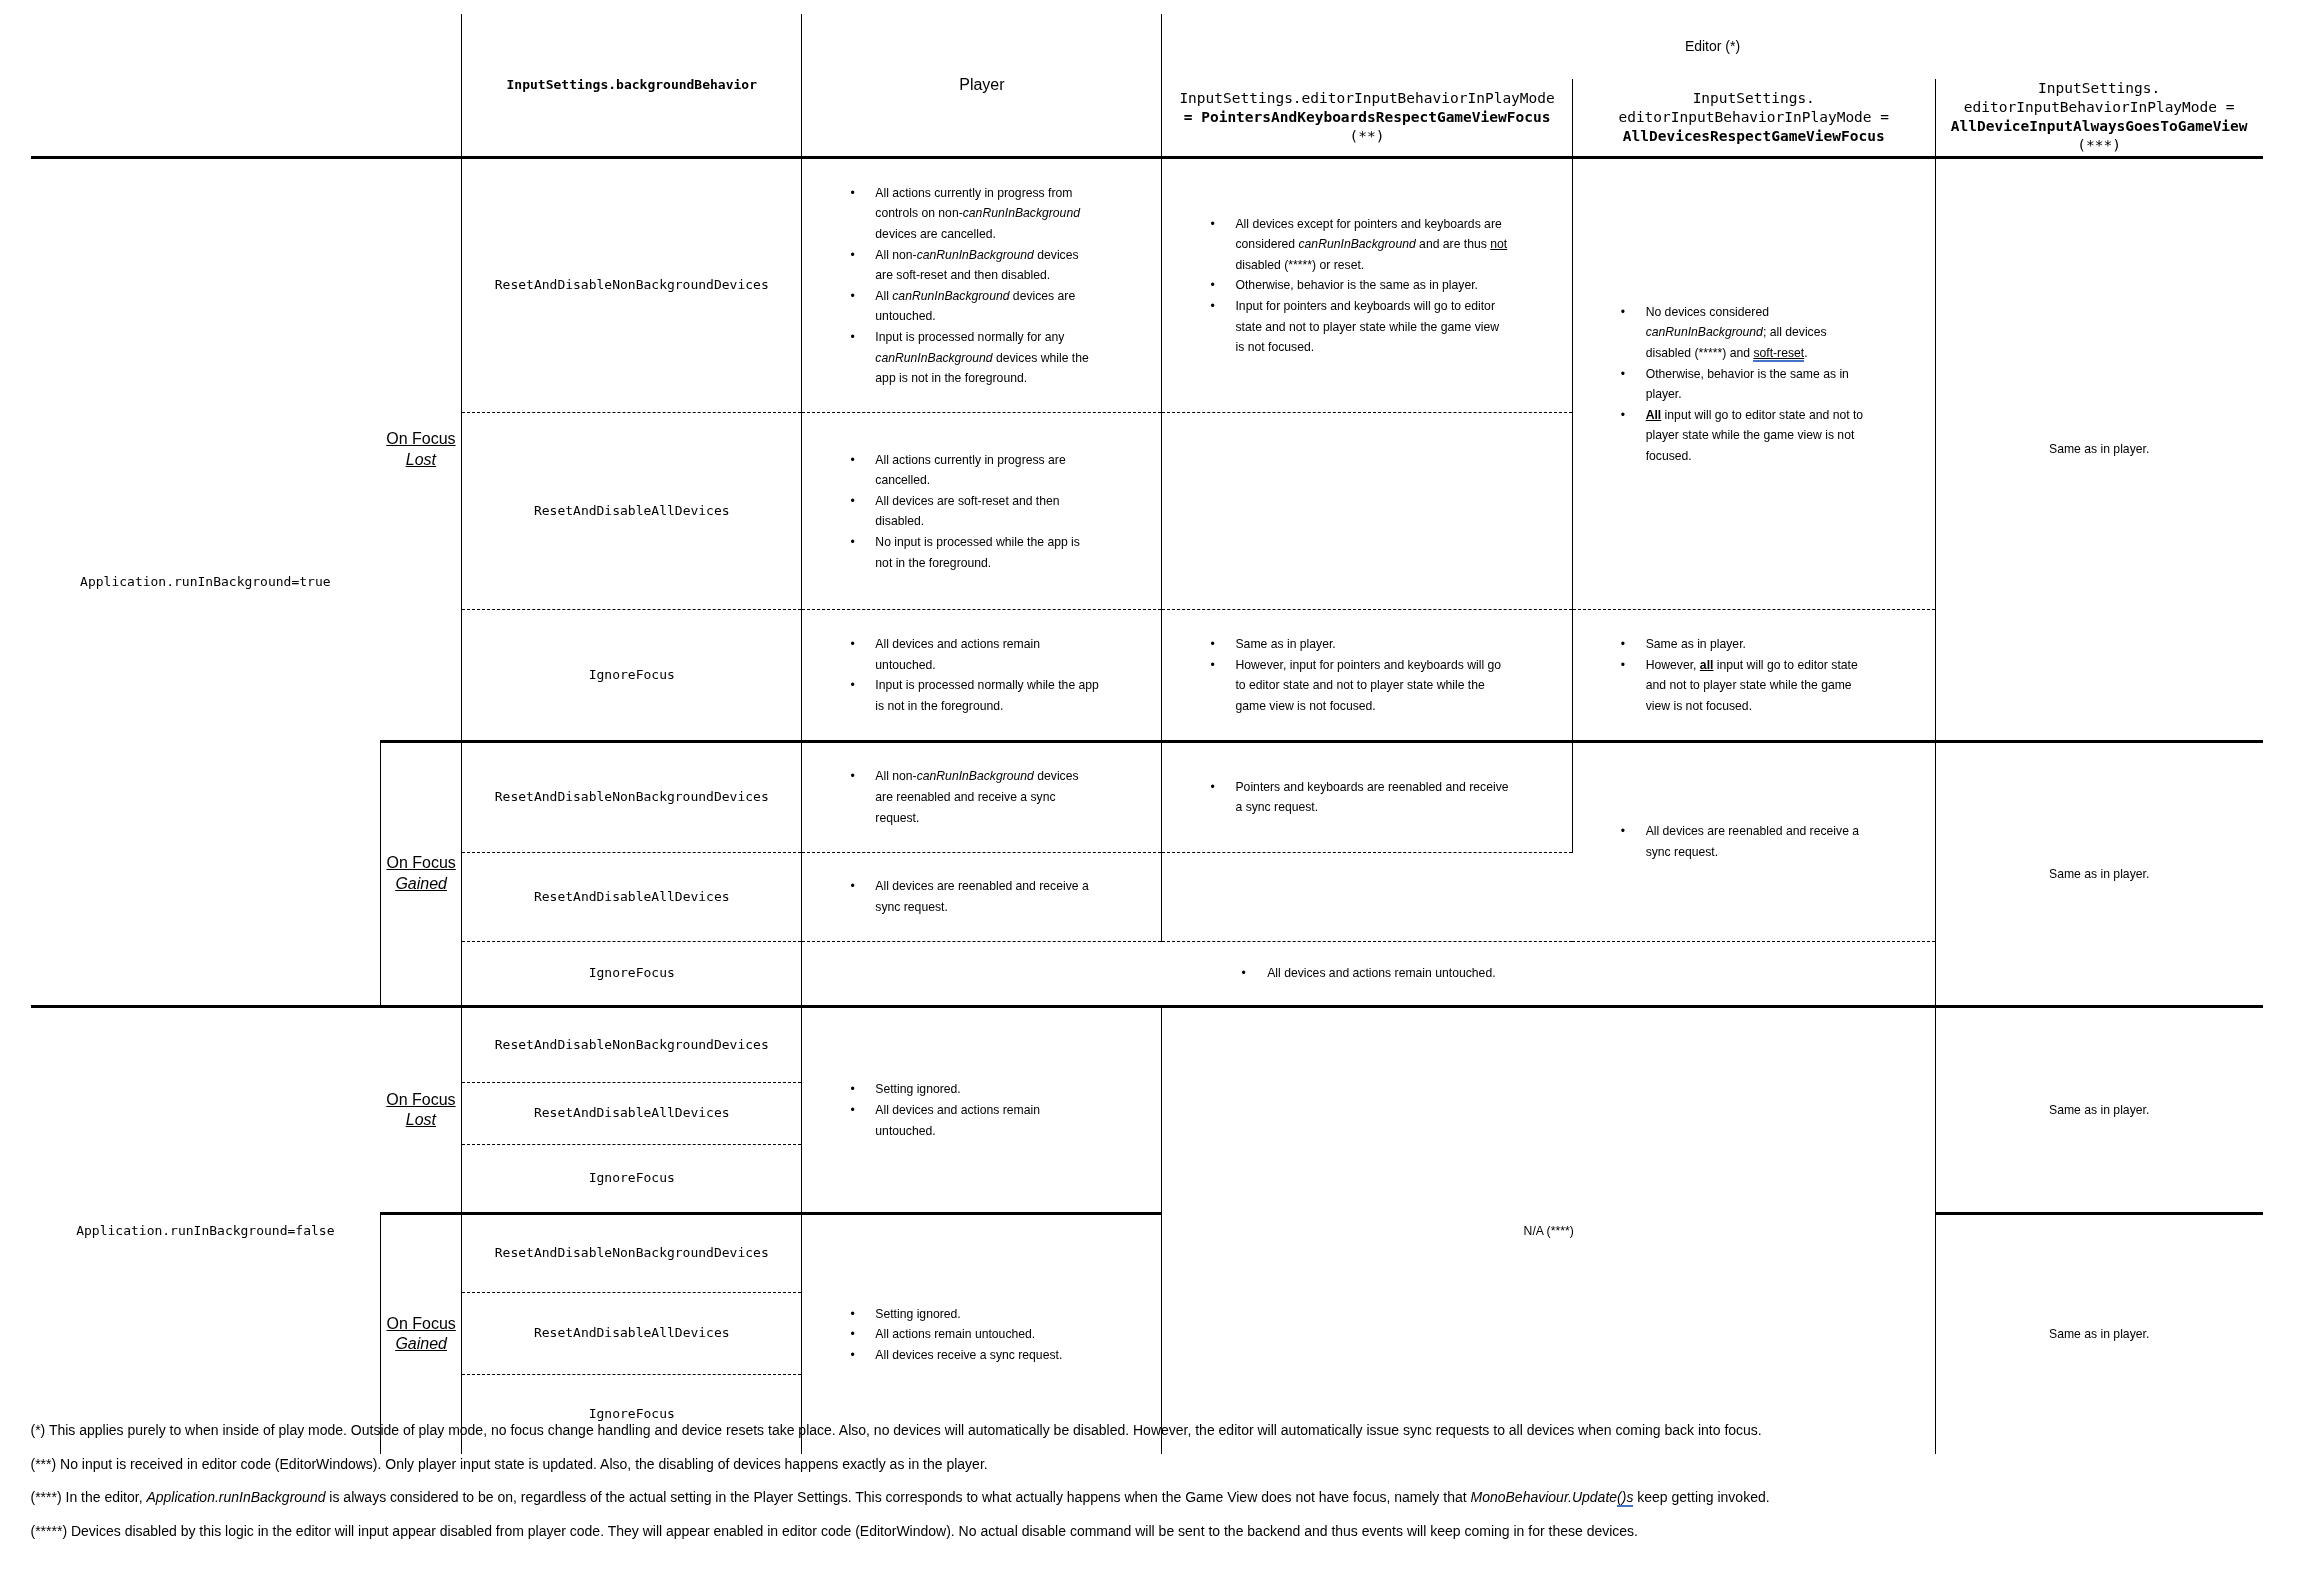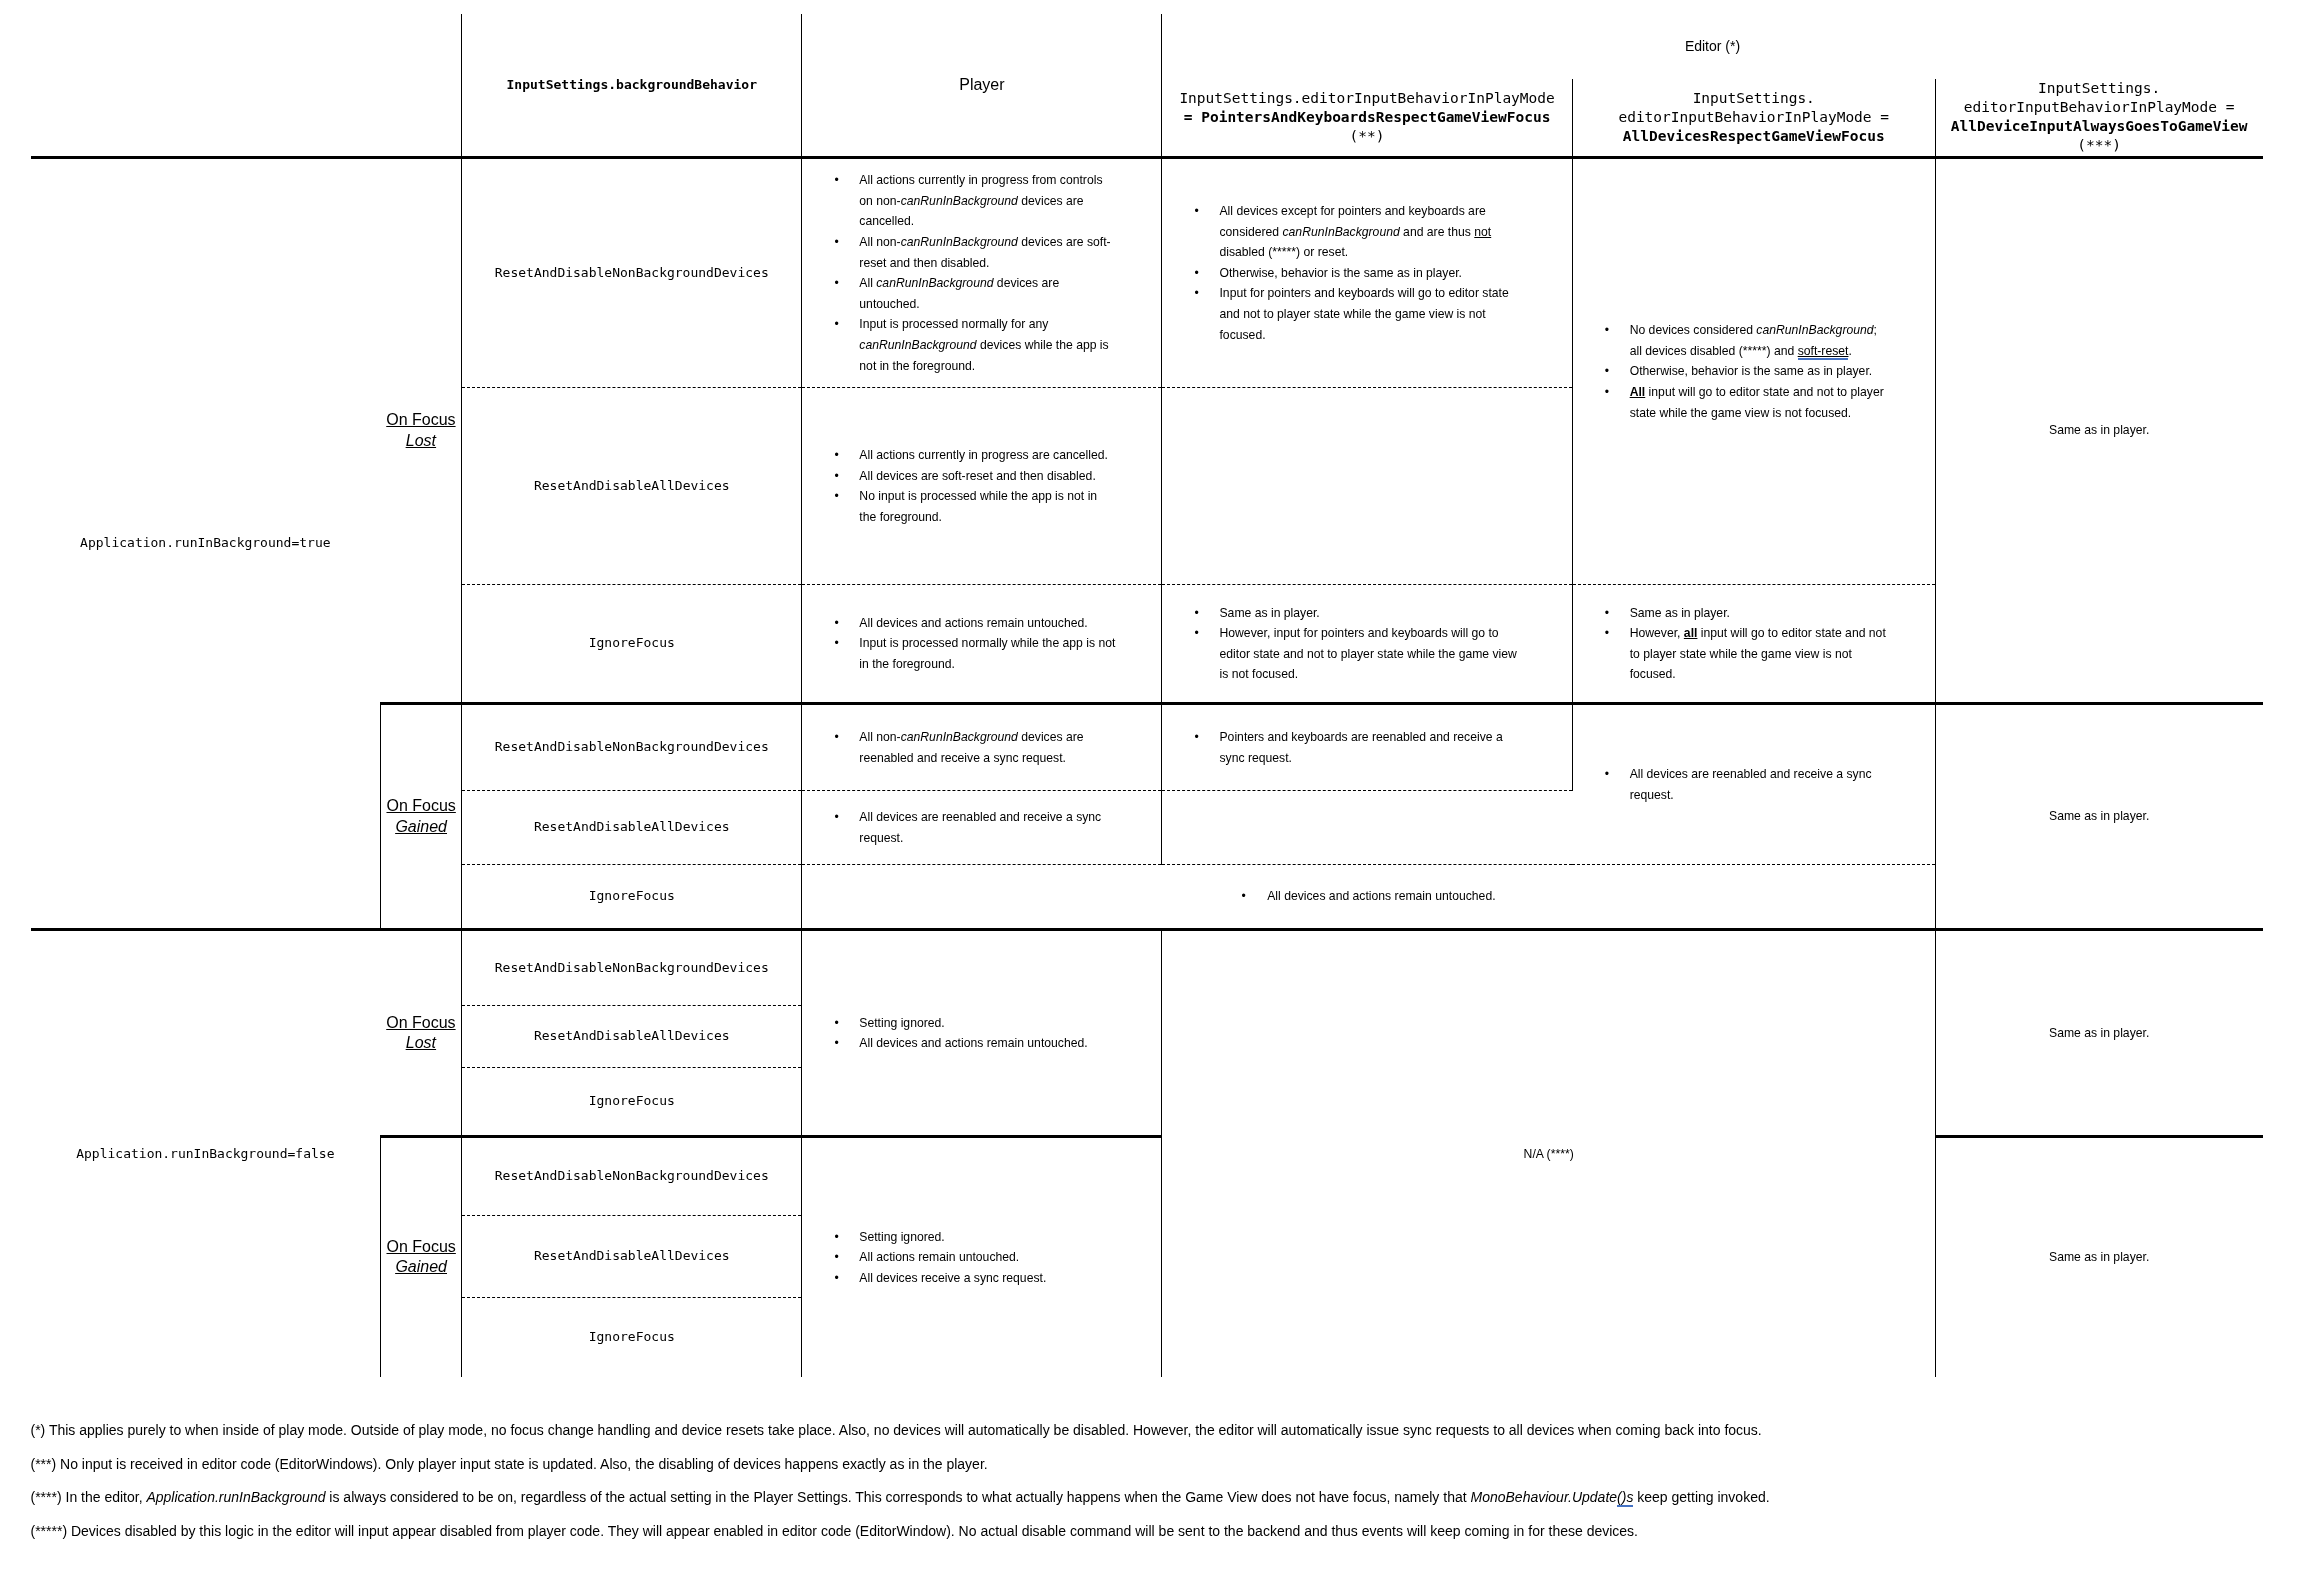--- a/index.html
+++ b/index.html
@@ -35,21 +35,21 @@
   .dash{border-bottom:1.5px dashed #000;}
   .thick{border-bottom:3.8px solid #000;}
   
   .c-label{text-align:center;}
   .mono{font-family:"DejaVu Sans Mono", monospace;font-size:13px;line-height:20.6px;}
   .sub{font-family:"DejaVu Sans Mono", monospace;font-size:14.5px;line-height:19px;text-align:center;}
   .hdr-sans{font-size:16px;text-align:center;}
   .editor-group{font-size:14px;text-align:center;vertical-align:middle;}
   .focus-cell{text-align:center;font-size:16px;line-height:20.6px;text-decoration:underline;}
   .listcell{padding:7.6px 46px 7.6px 29px;}
-  ul.blist{margin:0;padding:0;list-style:none;}
+  ul.blist{margin:16px;padding:0;list-style:none;}
   ul.blist li{
     position:relative;
     padding-left:28px;
     text-align:left;
   }
   ul.blist li::before{
     content:"\2022";
     position:absolute;
     left:3.1px;
     top:0;

